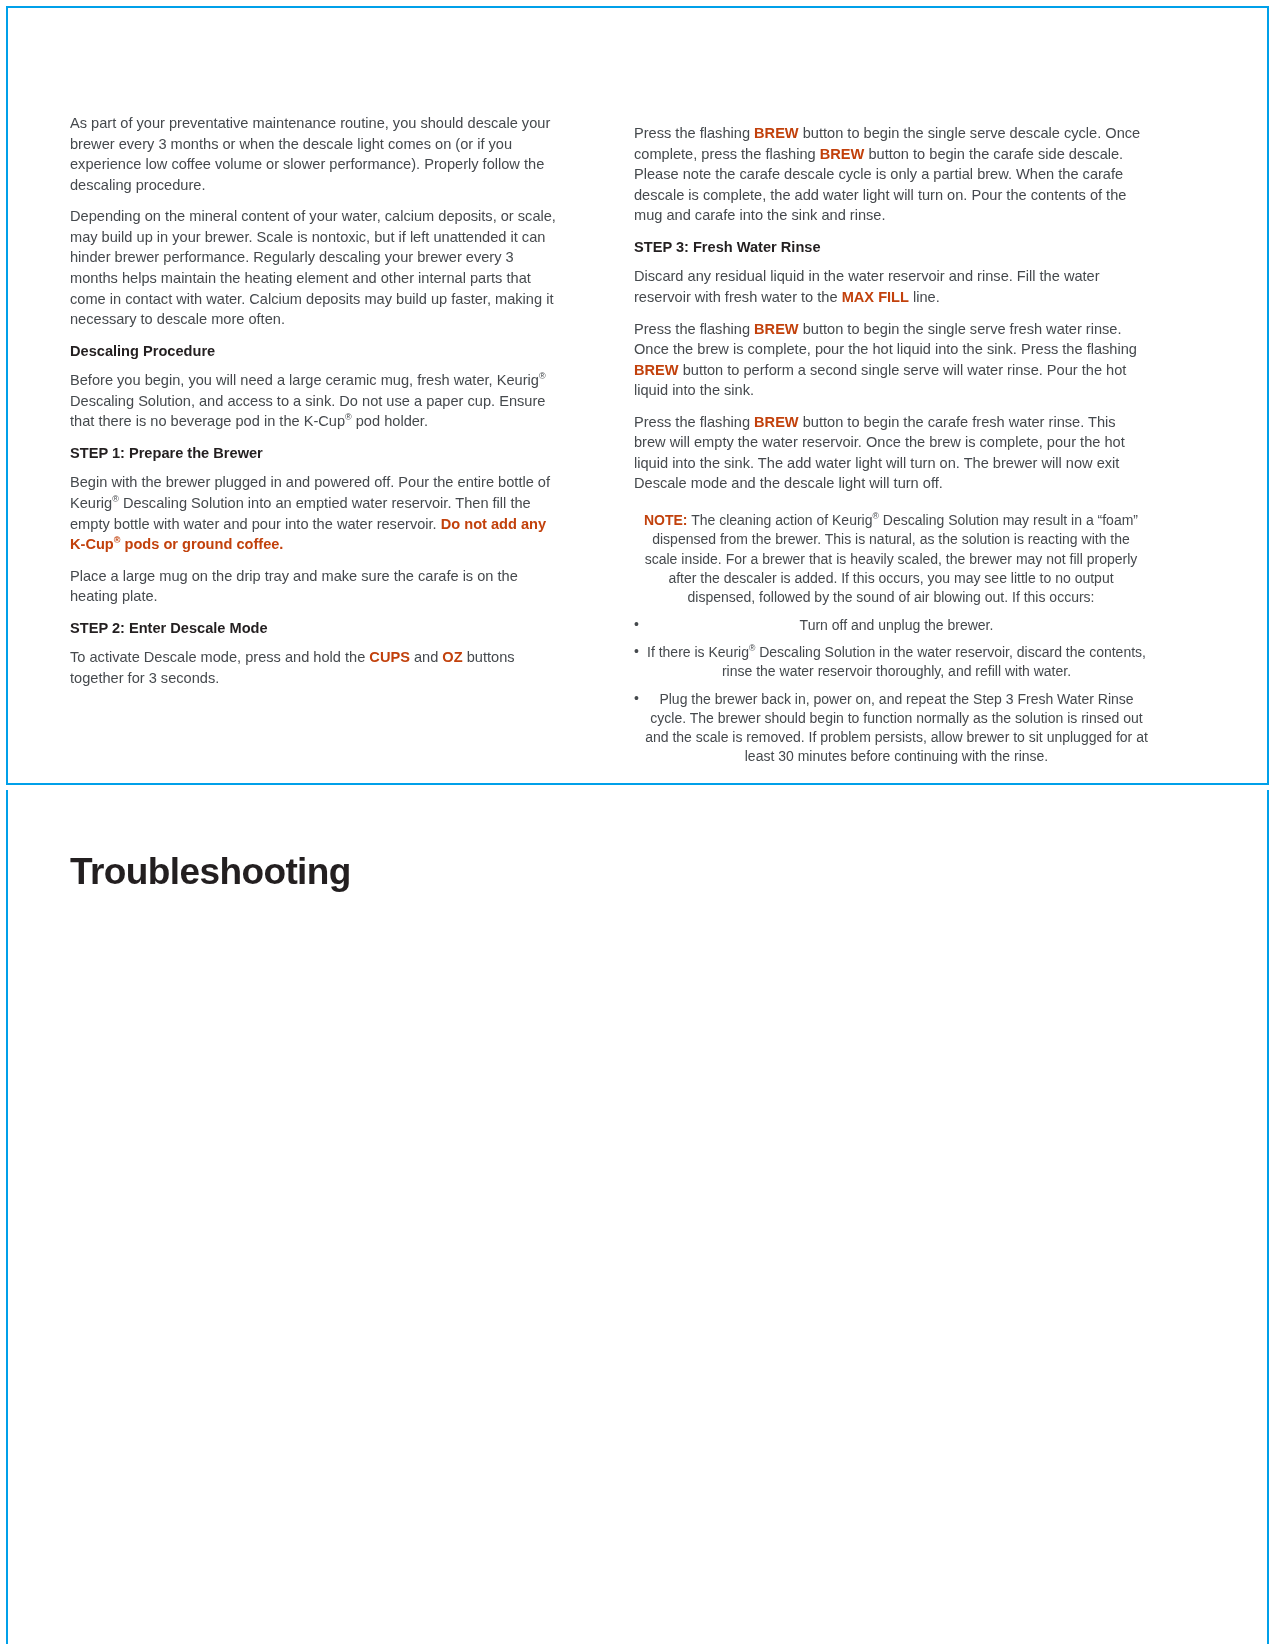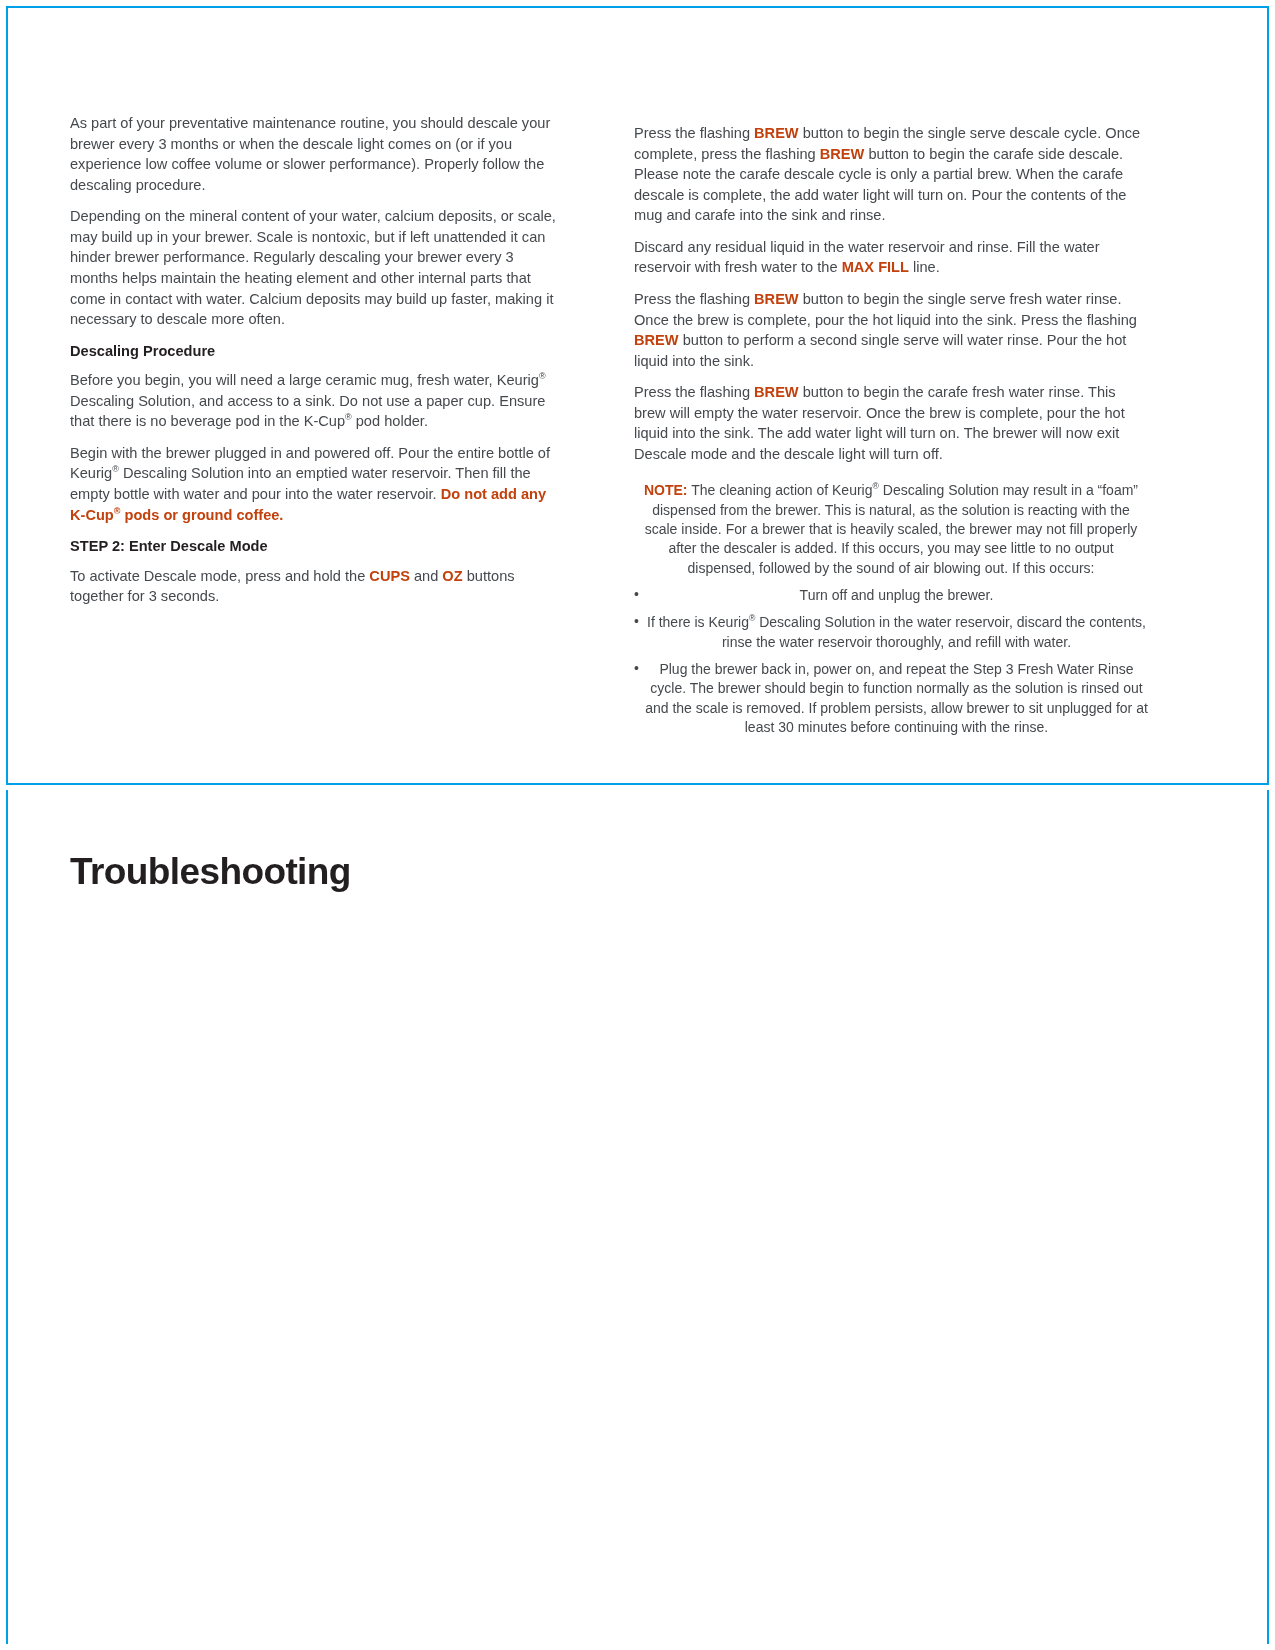--- a/index.html
+++ b/index.html
@@ -131,33 +131,36 @@
 
       <p class="body">As part of your preventative maintenance routine, you should descale your brewer every 3 months or when the descale light comes on (or if you experience low coffee volume or slower performance). Properly follow the descaling procedure.</p>
 
       <p class="body">Depending on the mineral content of your water, calcium deposits, or scale, may build up in your brewer. Scale is nontoxic, but if left unattended it can hinder brewer performance. Regularly descaling your brewer every 3 months helps maintain the heating element and other internal parts that come in contact with water. Calcium deposits may build up faster, making it necessary to descale more often.</p>
 
       <h3 class="sub">Descaling Procedure</h3>
 
       <p class="body"><span>Before you begin, you will need a large ceramic mug, fresh water, Keurig</span><sup class="reg">®</sup><span> Descaling Solution, and access to a sink. Do not use a paper cup. Ensure that there is no beverage pod in the K-Cup</span><sup class="reg">®</sup><span> pod holder.</span></p>
 
 
+      <h3 class="sub">STEP 1: Prepare the Brewer</h3>
 
       <p class="body"><span>Begin with the brewer plugged in and powered off. Pour the entire bottle of Keurig</span><sup class="reg">®</sup><span> Descaling Solution into an emptied water reservoir. Then fill the empty bottle with water and pour into the water reservoir. </span><b>Do not add any K-Cup</b><b><sup class="reg">®</sup></b><b> pods or ground coffee.</b></p>
 
+      <p class="body">Place a large mug on the drip tray and make sure the carafe is on the heating plate.</p>
 
       <h3 class="sub">STEP 2: Enter Descale Mode</h3>
 
       <p class="body"><span>To activate Descale mode, press and hold the </span><b>CUPS</b><span> and </span><b>OZ</b><span> buttons together for 3 seconds.</span></p>
     </div>
 
     <div class="col col-right" id="descaling-col-right">
 
       <p class="body"><span>Press the flashing </span><b>BREW</b><span> button to begin the single serve descale cycle. Once complete, press the flashing </span><b>BREW</b><span> button to begin the carafe side descale. Please note the carafe descale cycle is only a partial brew. When the carafe descale is complete, the add water light will turn on. Pour the contents of the mug and carafe into the sink and rinse.</span></p>
 
+      <h3 class="sub">STEP 3: Fresh Water Rinse</h3>
 
       <p class="body"><span>Discard any residual liquid in the water reservoir and rinse. Fill the water reservoir with fresh water to the </span><b>MAX FILL</b><span> line.</span></p>
 
       <p class="body"><span>Press the flashing </span><b>BREW</b><span> button to begin the single serve fresh water rinse. Once the brew is complete, pour the hot liquid into the sink. Press the flashing </span><b>BREW</b><span> button to perform a second single serve will water rinse. Pour the hot liquid into the sink.</span></p>
 
       <p class="body"><span>Press the flashing </span><b>BREW</b><span> button to begin the carafe fresh water rinse. This brew will empty the water reservoir. Once the brew is complete, pour the hot liquid into the sink. The add water light will turn on. The brewer will now exit Descale mode and the descale light will turn off.</span></p>
 
       <div class="note">
         <p><b>NOTE:</b><span> The cleaning action of Keurig</span><sup class="reg">®</sup><span> Descaling Solution may result in a “foam” dispensed from the brewer. This is natural, as the solution is reacting with the scale inside. For a brewer that is heavily scaled, the brewer may not fill properly after the descaler is added. If this occurs, you may see little to no output dispensed, followed by the sound of air blowing out. If this occurs:</span></p>
 

